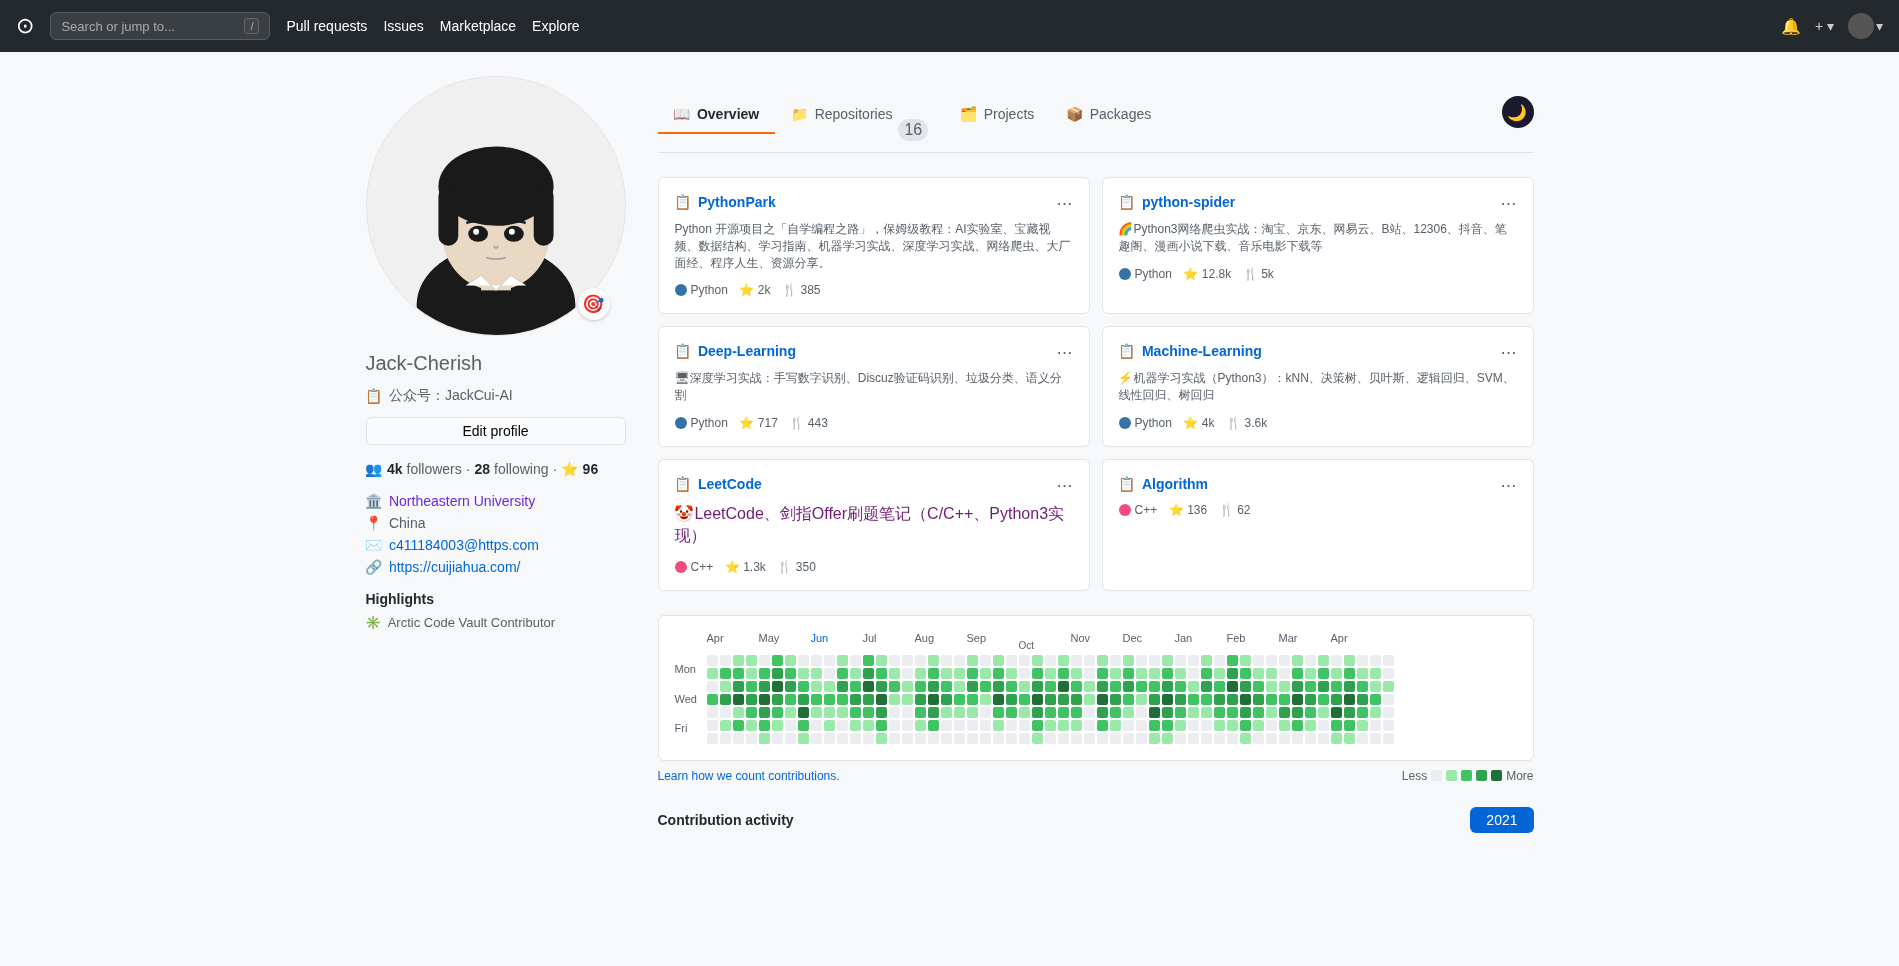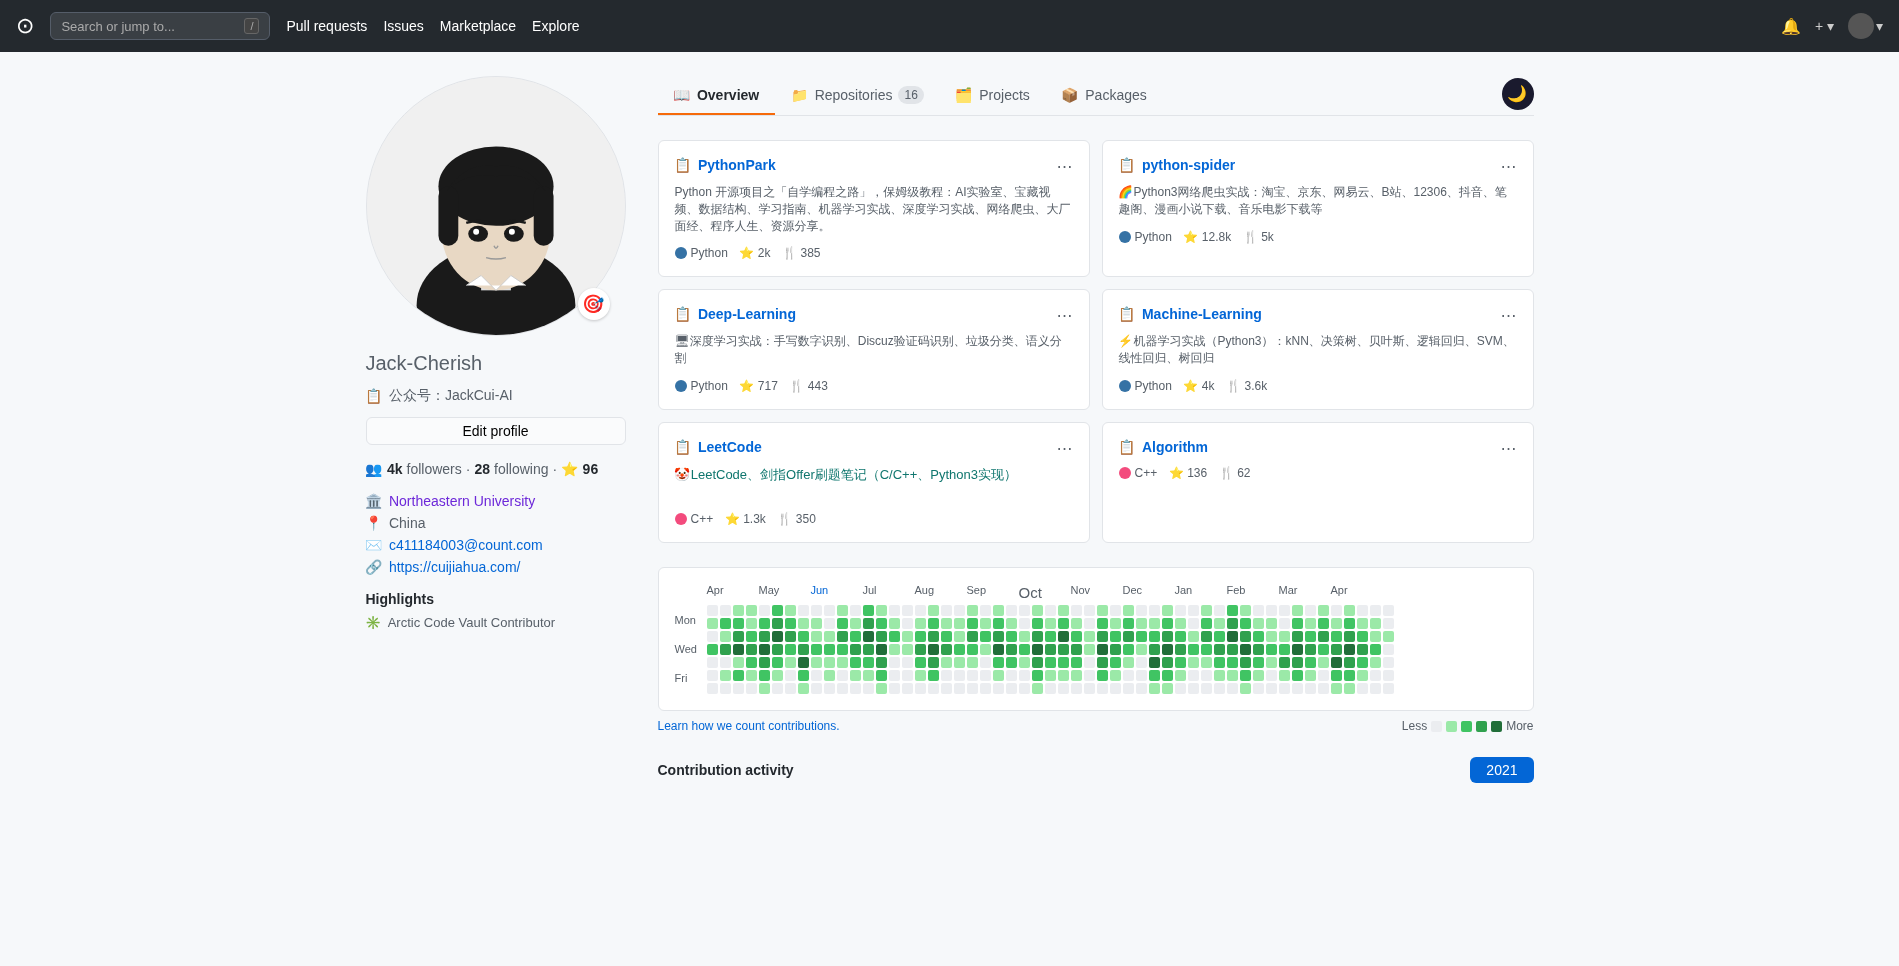--- a/index.html
+++ b/index.html
@@ -103,21 +103,21 @@
       <div style="display:flex;align-items:center;gap:6px;color:#586069;font-size:14px;margin-bottom:6px;">
         <span>🏛️</span>
         <a style="color:#6d28d9;text-decoration:none;cursor:pointer;">Northeastern University</a>
       </div>
       <div style="display:flex;align-items:center;gap:6px;color:#586069;font-size:14px;margin-bottom:6px;">
         <span>📍</span>
         <span>China</span>
       </div>
       <div style="display:flex;align-items:center;gap:6px;color:#586069;font-size:14px;margin-bottom:6px;">
         <span>✉️</span>
-        <a style="color:#0366d6;text-decoration:none;cursor:pointer;">c411184003@count.com</a>
+        <a style="color:#0366d6;text-decoration:none;cursor:pointer;">c411184003@https.com</a>
       </div>
       <div style="display:flex;align-items:center;gap:6px;color:#586069;font-size:14px;">
         <span>🔗</span>
         <a style="color:#0366d6;text-decoration:none;cursor:pointer;">https://cuijiahua.com/</a>
       </div>
     </div>
 
     
     <div>
       <h3 style="font-size:14px;font-weight:600;margin-bottom:8px;">Highlights</h3>
@@ -131,21 +131,21 @@
   <div style="flex:1;min-width:0;">
 
     <div style="display:flex;align-items:center;border-bottom:1px solid #e1e4e8;margin-bottom:24px;position:relative;">
       <a style="display:flex;align-items:center;gap:6px;padding:10px 16px;color:#24292e;text-decoration:none;font-size:14px;border-bottom:2px solid #f66a0a;margin-bottom:-1px;font-weight:600;cursor:pointer;">
         <span>📖</span>
         <span>Overview</span>
       </a>
       <a style="display:flex;align-items:center;gap:6px;padding:10px 16px;color:#586069;text-decoration:none;font-size:14px;border-bottom:2px solid transparent;margin-bottom:-1px;cursor:pointer;">
         <span>📁</span>
         <span>Repositories</span>
-        <span style="background:#e1e4e8;color:#586069;border-radius:20px;padding:2px 6px;font-size:12px;">16</span>
+        <span style="background:#e1e4e8;color:#586069;border-radius:20px;padding:2px 6px;font-size:16px;margin-top:33px;">16</span>
       </a>
       <a style="display:flex;align-items:center;gap:6px;padding:10px 16px;color:#586069;text-decoration:none;font-size:14px;border-bottom:2px solid transparent;margin-bottom:-1px;cursor:pointer;">
         <span>🗂️</span>
         <span>Projects</span>
       </a>
       <a style="display:flex;align-items:center;gap:6px;padding:10px 16px;color:#586069;text-decoration:none;font-size:14px;border-bottom:2px solid transparent;margin-bottom:-1px;cursor:pointer;">
         <span>📦</span>
         <span>Packages</span>
       </a>
       <div style="flex:1;"></div>
@@ -233,21 +233,21 @@
         </div>
 
         <div style="border:1px solid #e1e4e8;border-radius:6px;padding:16px;background:white;">
           <div style="display:flex;justify-content:space-between;align-items:flex-start;margin-bottom:8px;">
             <div style="display:flex;align-items:center;gap:6px;">
               <span style="color:#586069;">📋</span>
               <a style="color:#0366d6;font-weight:600;font-size:14px;text-decoration:none;cursor:pointer;">LeetCode</a>
             </div>
             <button style="background:none;border:none;cursor:pointer;color:#586069;font-size:16px;">⋯</button>
           </div>
-          <p style="font-size:13px;color:#0f766e;margin-bottom:28px;line-height:1.4;">🤡LeetCode、剑指Offer刷题笔记（C/C++、Python3实现）</p>
+          <p style="font-size:16px;color:#701a75;margin-bottom:12px;line-height:1.4;">🤡LeetCode、剑指Offer刷题笔记（C/C++、Python3实现）</p>
           <div style="display:flex;align-items:center;gap:12px;font-size:12px;color:#586069;">
             <span style="display:flex;align-items:center;gap:4px;">
               <span style="width:12px;height:12px;border-radius:50%;display:inline-block;background:#f34b7d;"></span>
               <span>C++</span>
             </span>
             <span style="display:flex;align-items:center;gap:3px;">⭐ <span>1.3k</span></span>
             <span style="display:flex;align-items:center;gap:3px;">🍴 <span>350</span></span>
           </div>
         </div>
 
@@ -276,21 +276,21 @@
 
       <div style="background:white;border:1px solid #e1e4e8;border-radius:6px;padding:16px;margin-bottom:8px;overflow-x:auto;">
 
         <div style="display:flex;margin-bottom:4px;margin-left:32px;">
           <span style="font-size:11px;color:#586069;width:52px;">Apr</span>
           <span style="font-size:11px;color:#586069;width:52px;">May</span>
           <span style="font-size:11px;color:#0366d6;width:52px;">Jun</span>
           <span style="font-size:11px;color:#586069;width:52px;">Jul</span>
           <span style="font-size:11px;color:#586069;width:52px;">Aug</span>
           <span style="font-size:11px;color:#586069;width:52px;">Sep</span>
-          <span style="font-size:15px;color:#586069;width:52px;">Oct</span>
+          <span style="font-size:10px;color:#586069;width:52px;margin-top:8px;">Oct</span>
           <span style="font-size:11px;color:#586069;width:52px;">Nov</span>
           <span style="font-size:11px;color:#586069;width:52px;">Dec</span>
           <span style="font-size:11px;color:#586069;width:52px;">Jan</span>
           <span style="font-size:11px;color:#586069;width:52px;">Feb</span>
           <span style="font-size:11px;color:#586069;width:52px;">Mar</span>
           <span style="font-size:11px;color:#586069;width:52px;">Apr</span>
         </div>
 
         <div style="display:flex;gap:4px;">
 

